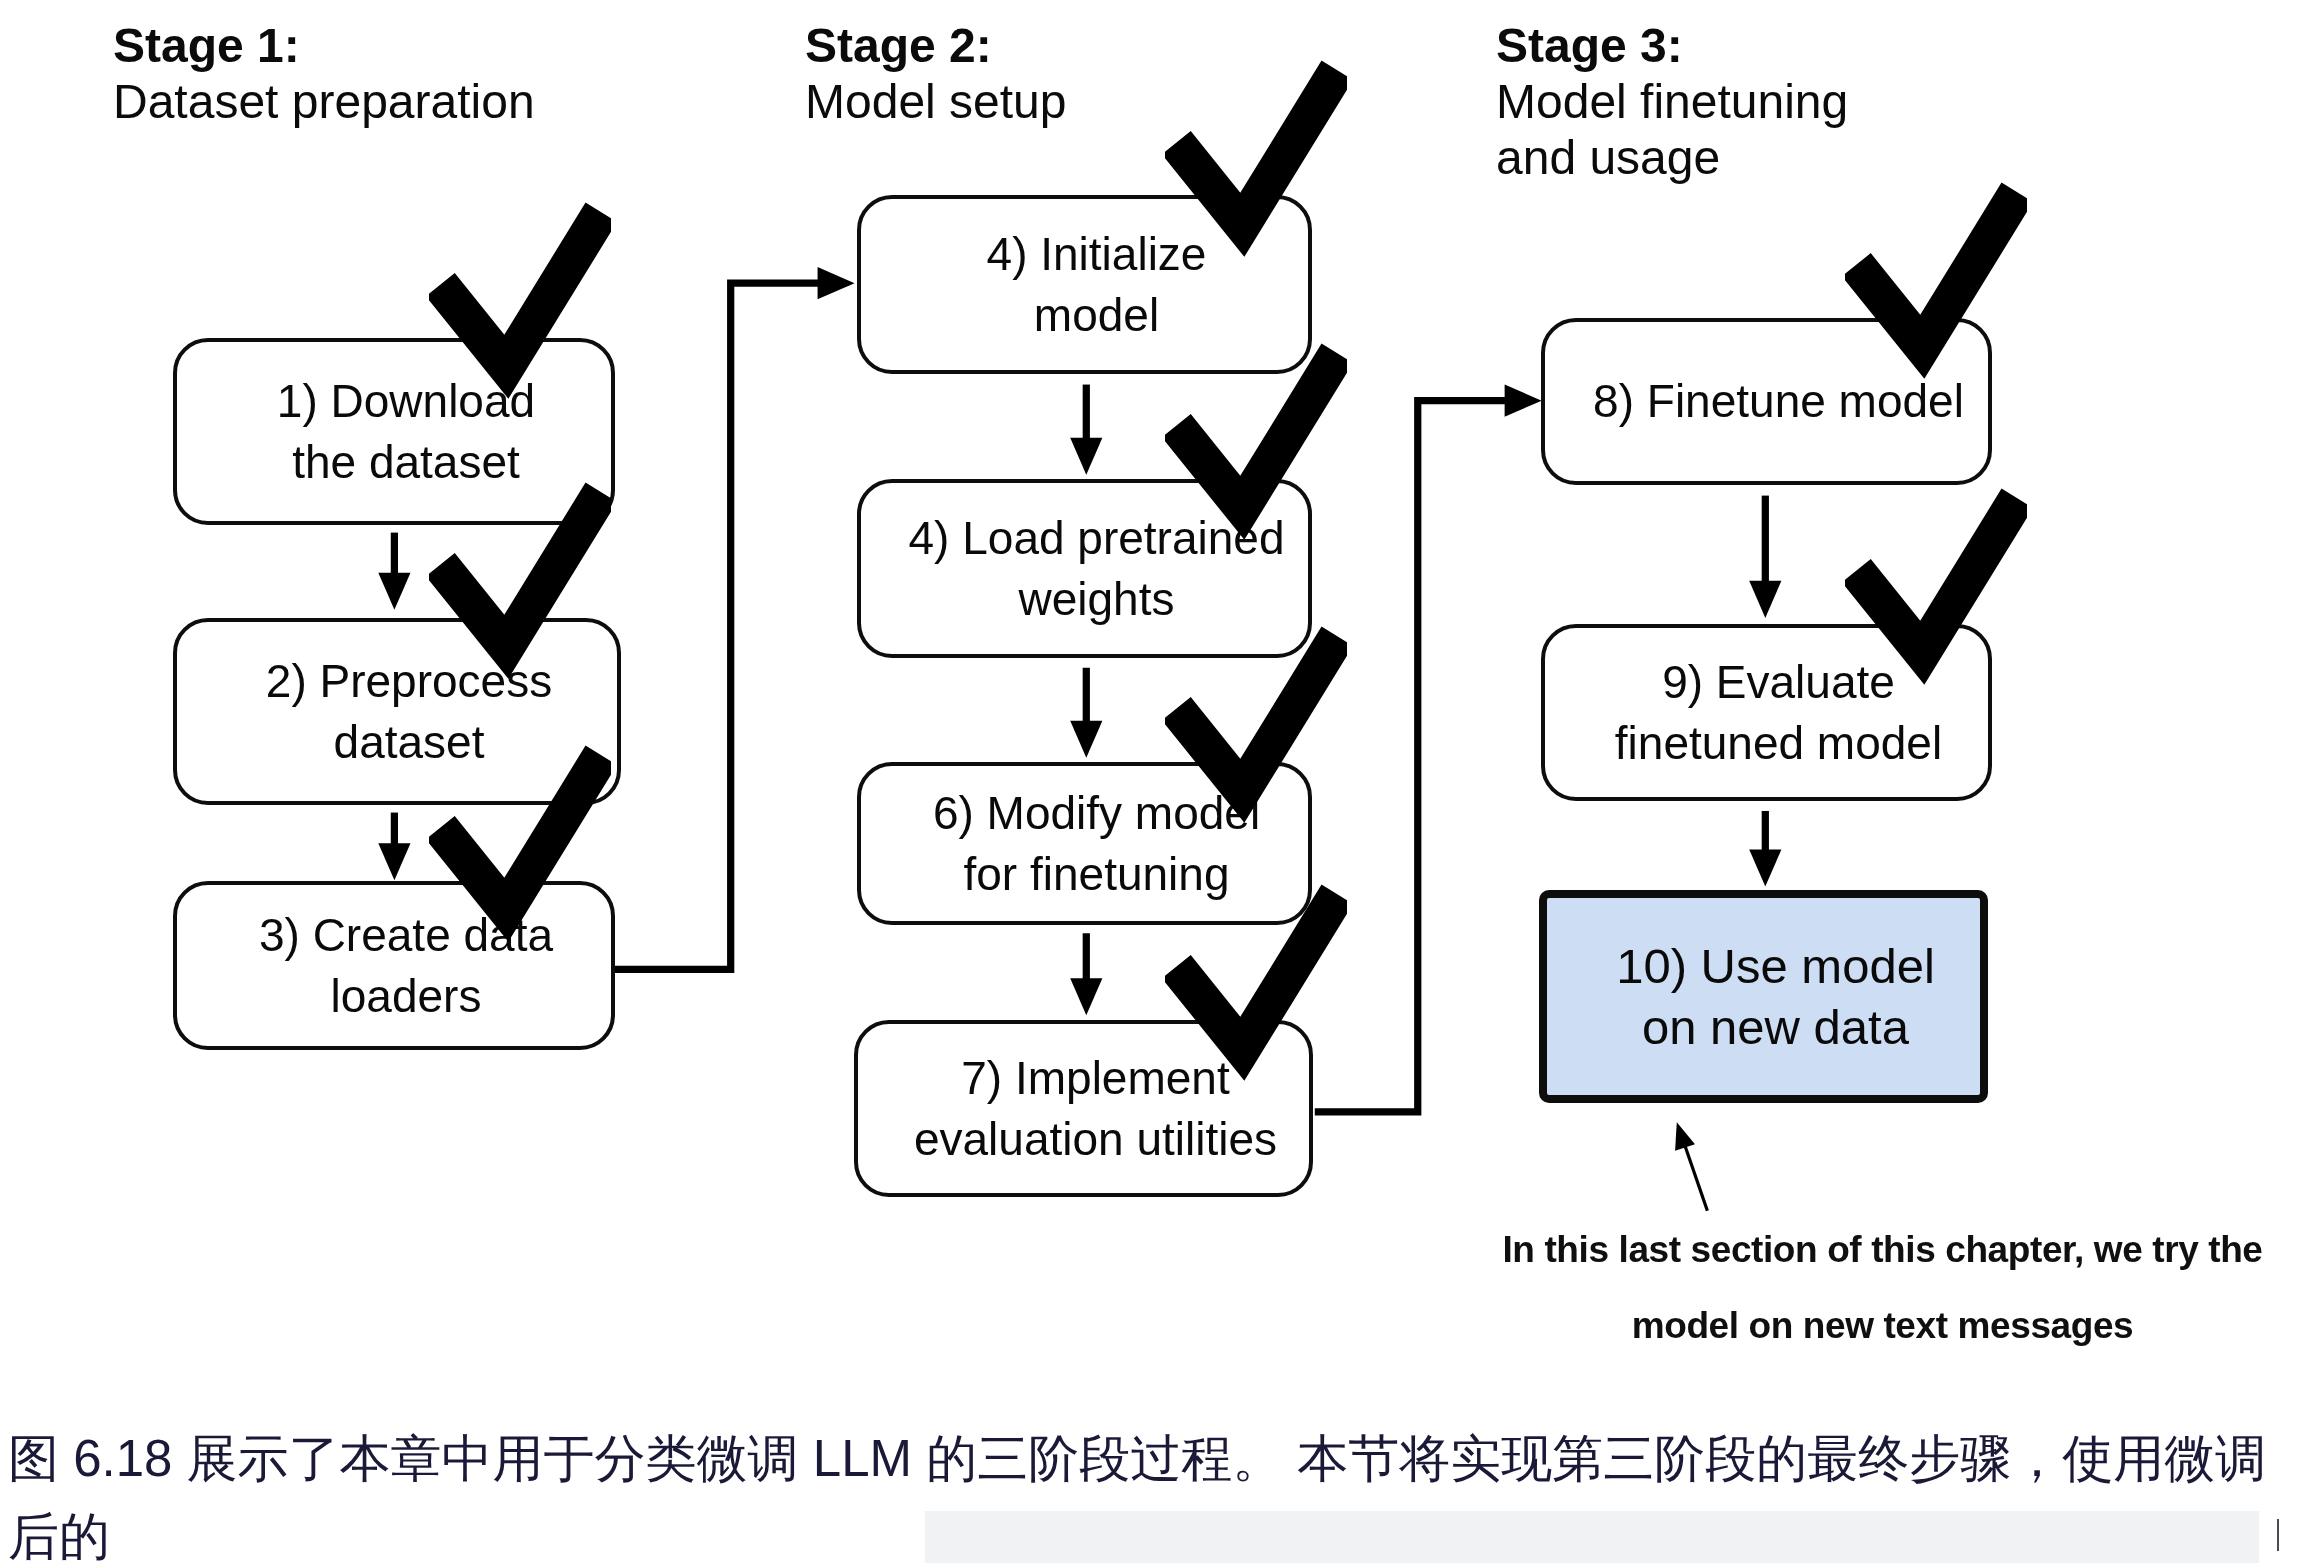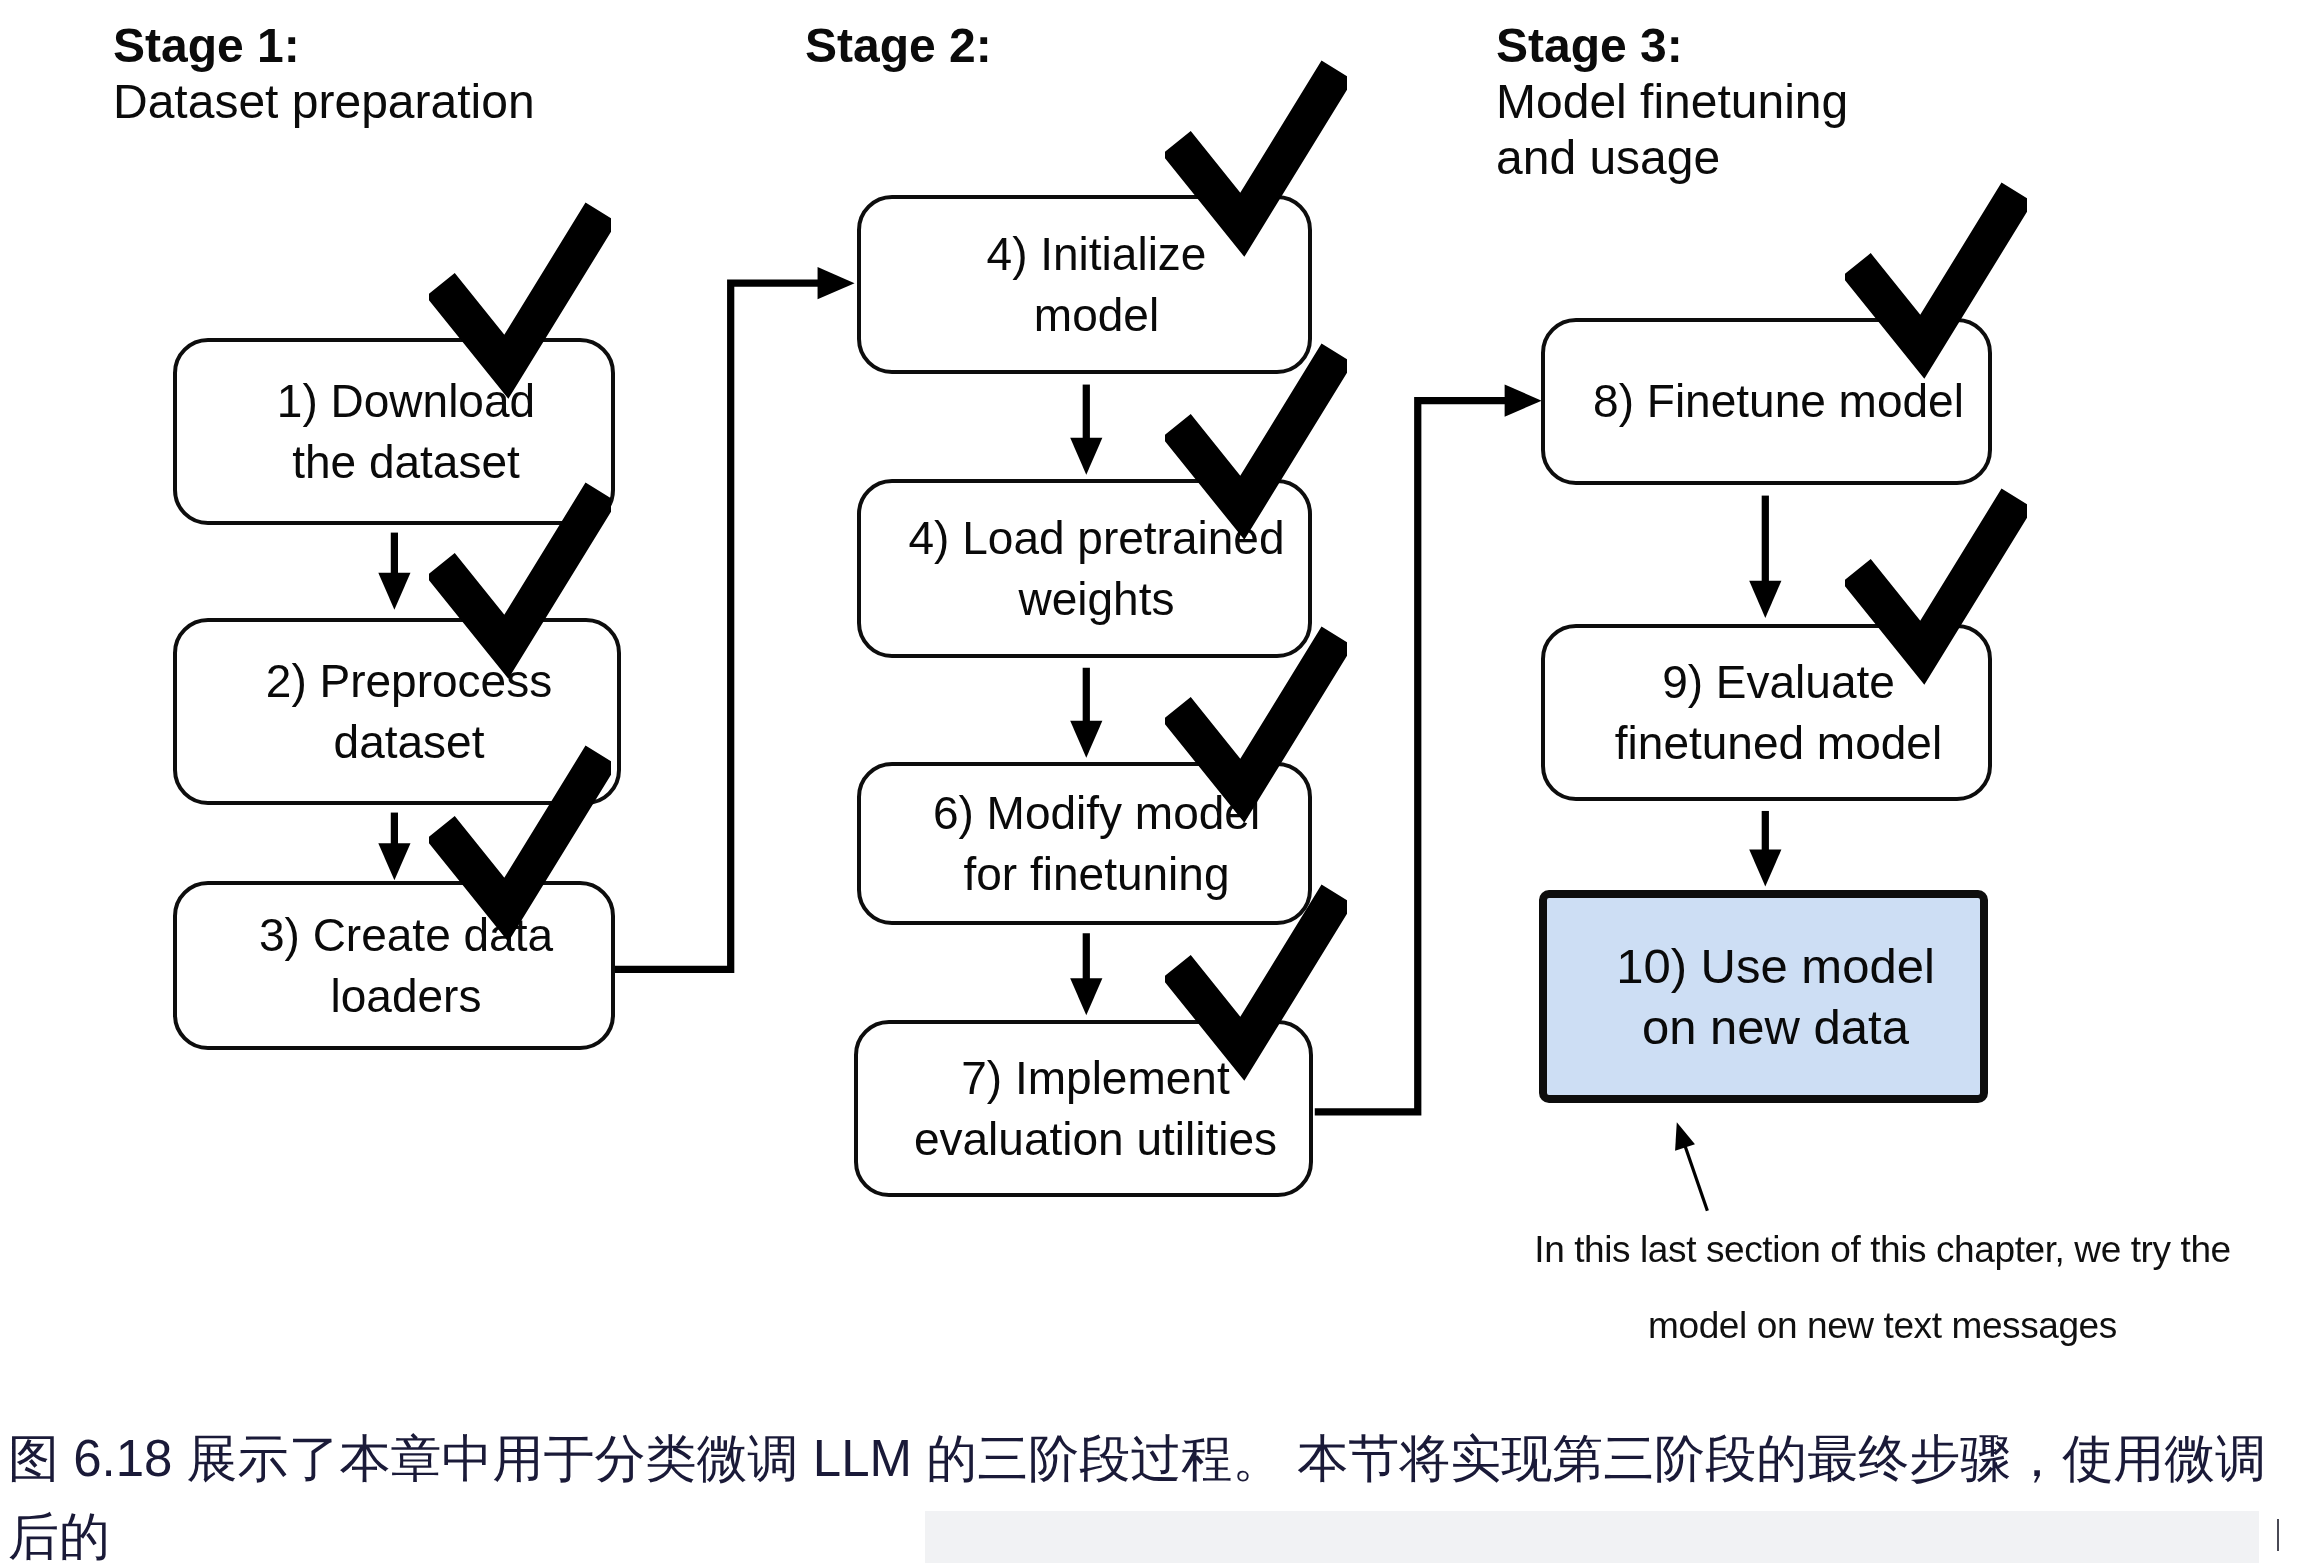--- a/index.html
+++ b/index.html
@@ -17,21 +17,21 @@
        font-size:46px;line-height:61px;color:#0a0a0a;white-space:pre-line;
        box-sizing:border-box;overflow:visible;z-index:2;padding-left:24px;}
   .box.hl{border-width:8px;border-radius:10px;font-size:49px;}
   
   .check{position:absolute;right:-40px;top:-137px;width:182px;height:198px;z-index:3;pointer-events:none;}
   .check svg{display:block;width:100%;height:100%;}
   
   #wires{position:absolute;left:0;top:0;z-index:1;}
   
   .annotation{position:absolute;left:1448px;top:1212px;width:869px;
-              font-size:37px;line-height:76px;font-weight:normal;color:#101010;
+              font-size:37px;line-height:76px;font-weight:bold;color:#101010;
               text-align:center;white-space:pre-line;letter-spacing:-0.4px;}
   
   .caption{position:absolute;left:8px;top:1420px;width:2309px;
            font-size:51px;line-height:78px;color:#1a1a38;white-space:pre-line;}
   
   .gray-band{position:absolute;left:925px;top:1511px;width:1334px;height:53px;background:#f1f2f4;}
   .cursor-tick{position:absolute;left:2277px;top:1519px;width:2.4px;height:32px;background:#4a4a55;}
 </style>
 </head>
 <body>
@@ -72,20 +72,21 @@
     <polygon points="0,0 -13,33 13,33" transform="translate(2084,1395) rotate(-18)" fill="#000"></polygon>
   </g>
 </svg>
 
 <div class="stage-head" style="left:113px">
   <div class="t">Stage 1:</div>
   <div class="s">Dataset preparation</div>
 </div>
 <div class="stage-head" style="left:805px">
   <div class="t">Stage 2:</div>
+  <div class="s">Model setup</div>
 </div>
 <div class="stage-head" style="left:1496px">
   <div class="t">Stage 3:</div>
   <div class="s">Model finetuning
 and usage</div>
 </div>
 
 <div class="box" style="left:173px;top:338px;width:442px;height:187px">1) Download
 the dataset</div>
 <span class="check abs" style="left:429px;top:201px;width:182px;height:198px">

